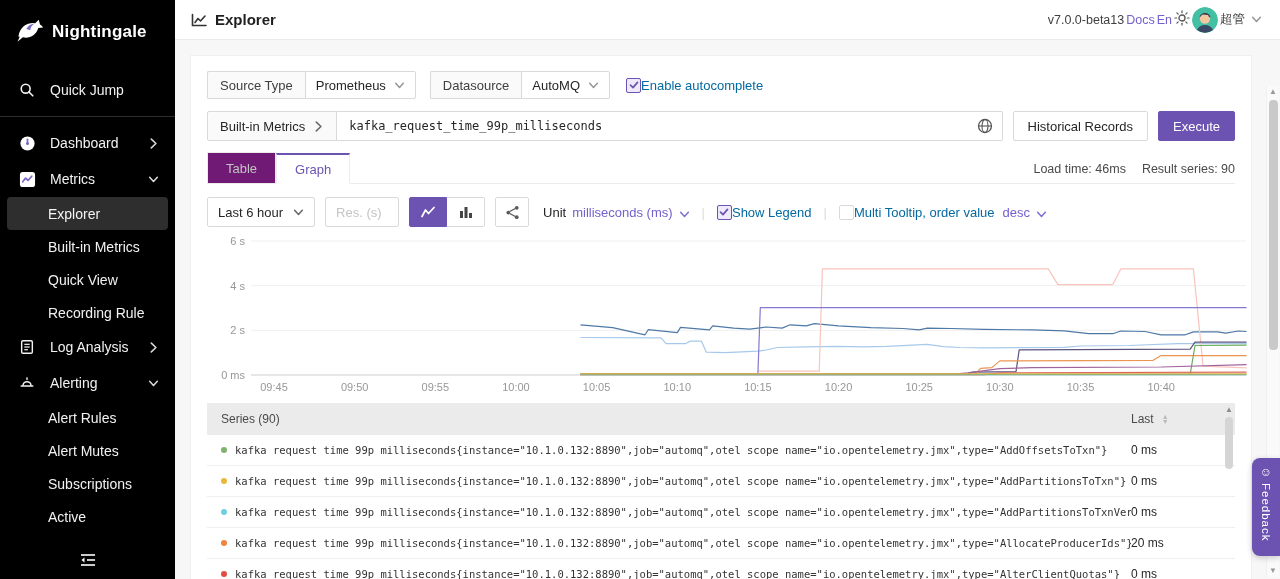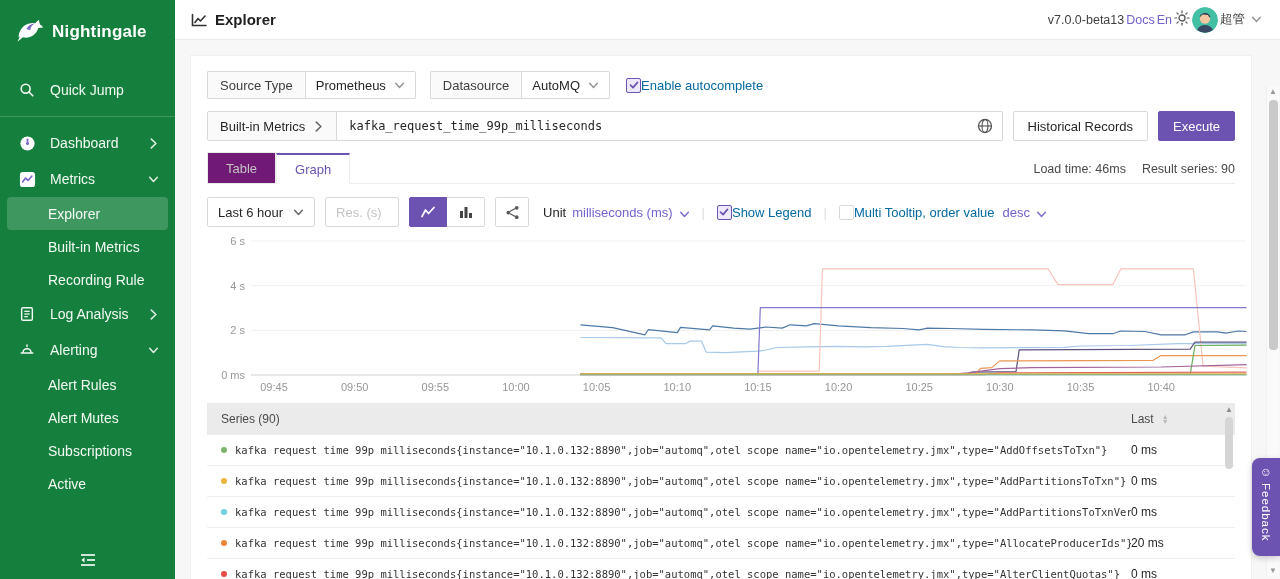--- a/index.html
+++ b/index.html
@@ -1,19 +1,19 @@
 <!DOCTYPE html>
 <html><head>
 <meta charset="utf-8">
 <style>
   * { margin:0; padding:0; box-sizing:border-box; }
   html,body { width:1280px; height:579px; overflow:hidden; font-family:"Liberation Sans",sans-serif; background:#f7f7f8; color:#262626; }
 
   
-  .sidebar { position:absolute; left:0; top:0; width:175px; height:579px; background:#15803d; color:#fff; z-index:5; }
+  .sidebar { position:absolute; left:0; top:0; width:175px; height:579px; background:#000000; color:#fff; z-index:5; }
   .logo { height:64px; display:flex; align-items:center; gap:8px; padding-left:14px; cursor:pointer; }
   .logo-text { font-size:17px; font-weight:bold; letter-spacing:.2px; }
   .nav { padding-top:8px; }
   .nav-item { height:36px; display:flex; align-items:center; padding:0 16px 0 18px; font-size:14px; color:rgba(255,255,255,.95); cursor:pointer; }
   .nav-item .lbl { margin-left:14px; flex:1; }
   .nav-sub { height:33px; display:flex; align-items:center; padding-left:48px; font-size:14px; color:rgba(255,255,255,.95); cursor:pointer; }
   .nav-sub.active { background:rgba(255,255,255,.18); margin:0 7px; padding-left:41px; border-radius:4px; }
   .nav-divider { height:1px; background:rgba(255,255,255,.18); margin:8px 0; }
   .side-ic { width:18px; height:18px; flex:0 0 18px; display:flex; align-items:center; justify-content:center; }
   .chev { width:11px; height:11px; opacity:.9; }
@@ -228,20 +228,23 @@
       <span class="lbl">Metrics</span>
       <svg class="chev">
           <use href="#sym-chev-down"></use>
         </svg>
     </div>
     <div class="nav-sub active">
         <span>Explorer</span>
       </div>
     <div class="nav-sub">
         <span>Built-in Metrics</span>
+      </div>
+    <div class="nav-sub">
+        <span>Quick View</span>
       </div>
     <div class="nav-sub">
         <span>Recording Rule</span>
       </div>
     <div class="nav-item">
       <span class="side-ic">
           <svg width="16" height="16">
             <use href="#sym-log"></use>
           </svg>
         </span>

